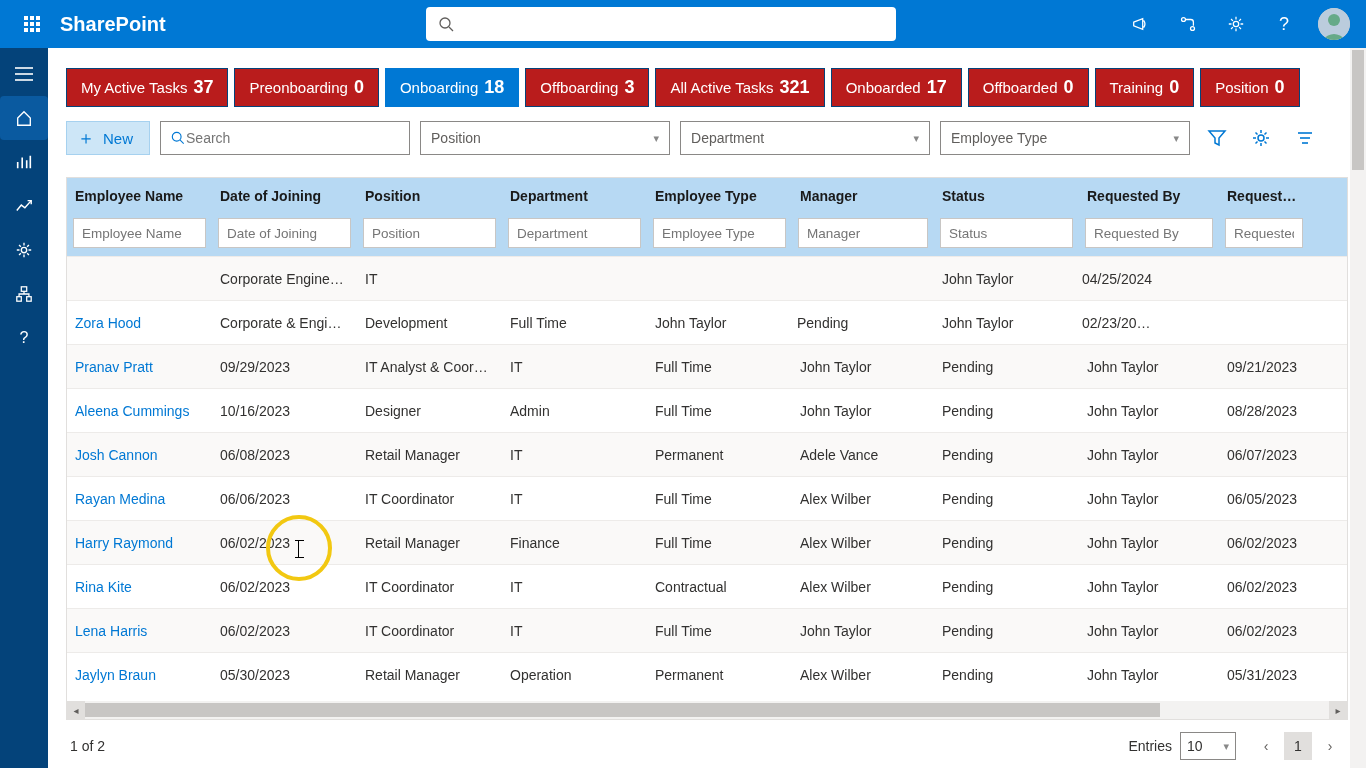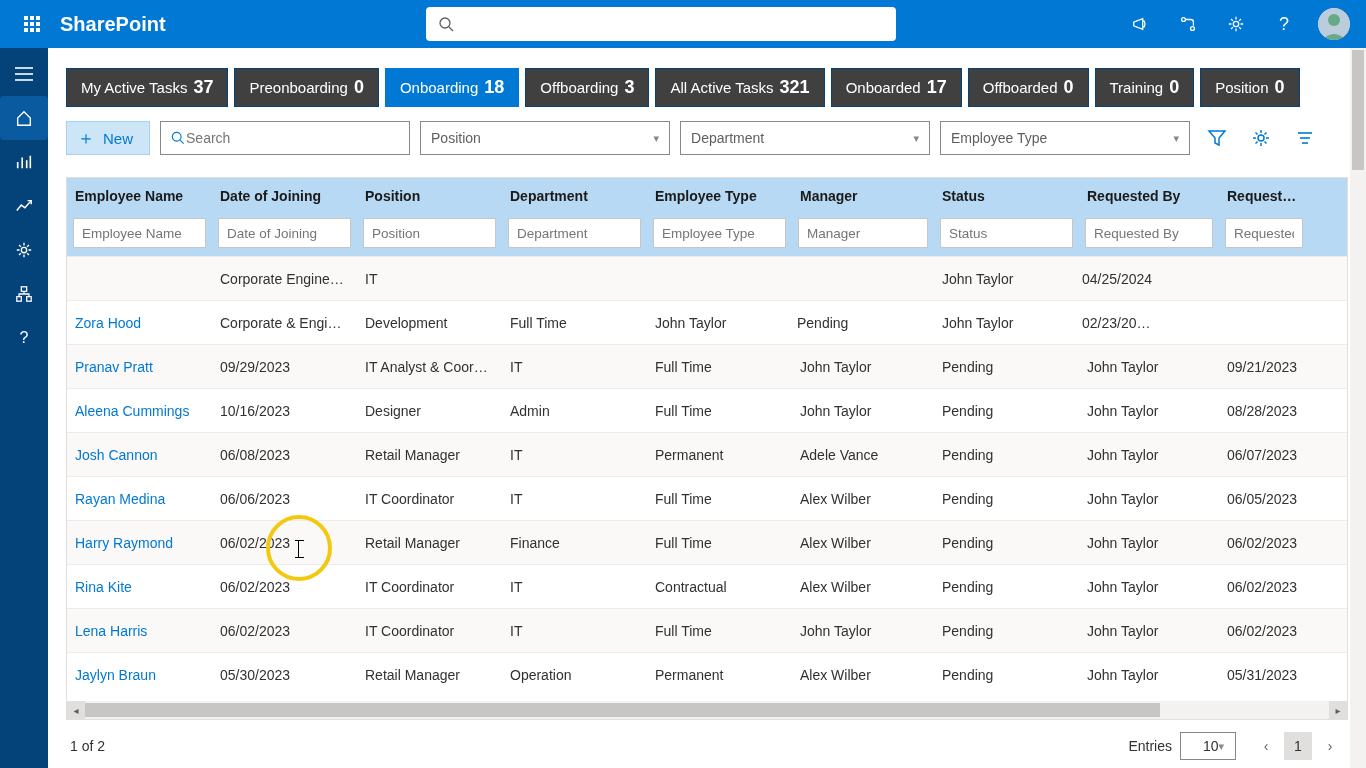--- a/index.html
+++ b/index.html
@@ -82,21 +82,21 @@
     padding: 20px 18px 0 18px;
     position: relative;
     overflow: hidden;
     display:flex;
     flex-direction:column;
   }
 
   
   .tabs { display: flex; gap: 6px; }
   .tab {
-    background: #404040;
+    background: #b91c1c;
     color: #fff;
     padding: 8px 14px;
     font-size: 15px;
     cursor: pointer;
     display: flex; align-items: baseline; gap: 6px;
     border:1px solid #04437a;
   }
   .tab.active { background: #0078d4; border-color:#0078d4; }
   .tab .count { font-size: 18px; font-weight: 600; }
 
@@ -210,21 +210,21 @@
   .footer {
     display: flex;
     align-items: center;
     padding: 12px 4px 8px 4px;
     color:#323130;
   }
   .footer-spacer{flex:1;}
   .entries-dd {
     width:56px; height:28px; border:1px solid #8a8886;
     display:flex; align-items:center; justify-content:space-between;
-    padding:0 22px; margin-left:8px; cursor:pointer;
+    padding:0 6px; margin-left:8px; cursor:pointer;
   }
   .page-nav { display:flex; align-items:center; gap:4px; margin-left:16px;}
   .page-btn {
     width:28px; height:28px; display:flex;align-items:center;justify-content:center;
     color:#605e5c; cursor:pointer;
   }
   .page-num {
     width:28px; height:28px; display:flex;align-items:center;justify-content:center;
     background:#e1dfdd; cursor:pointer;
   }

